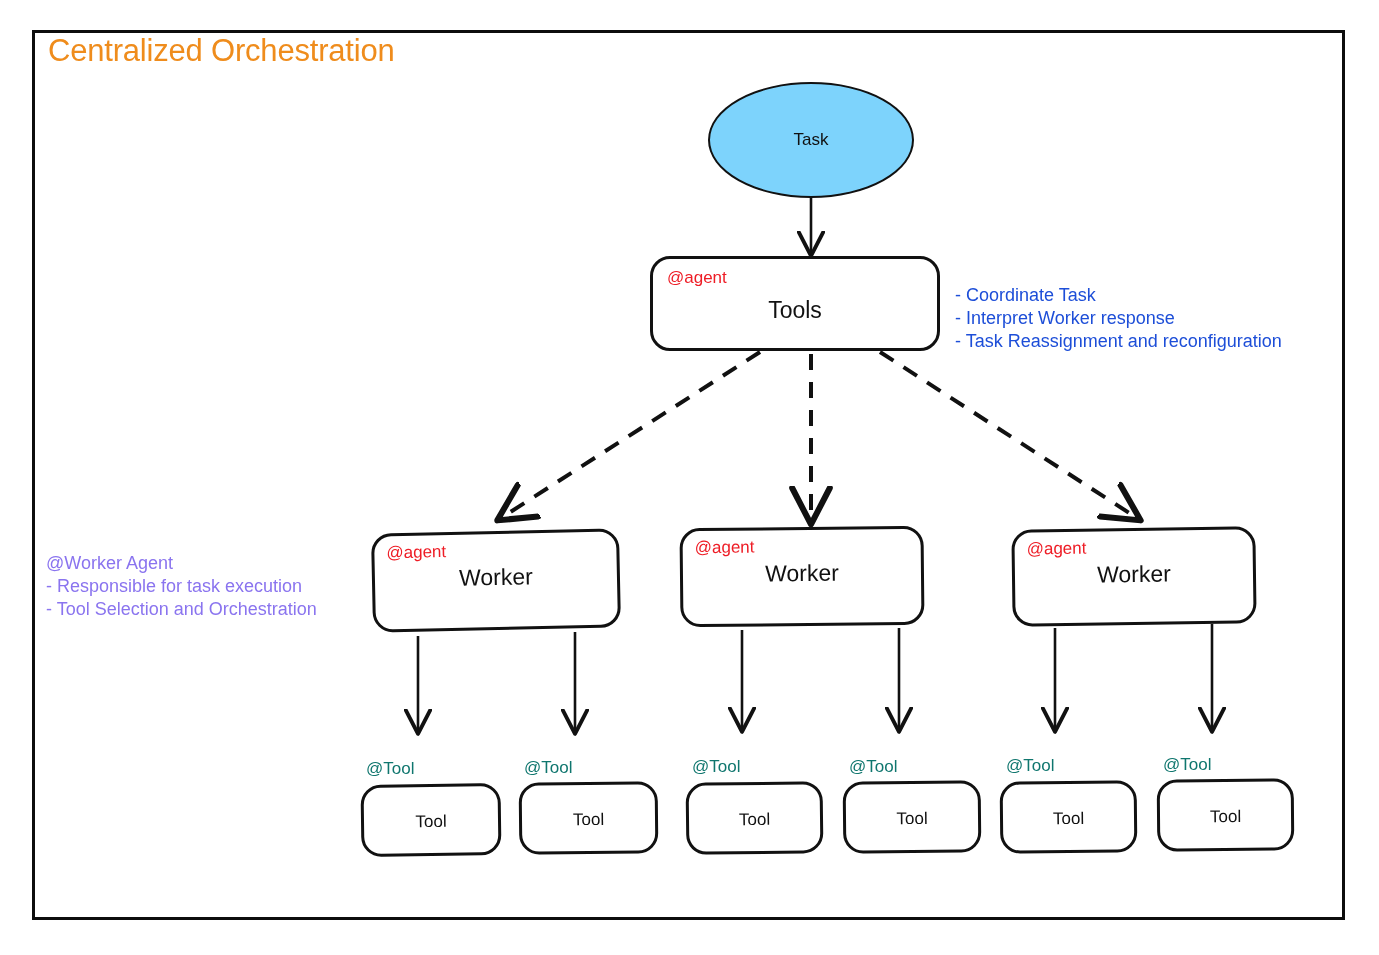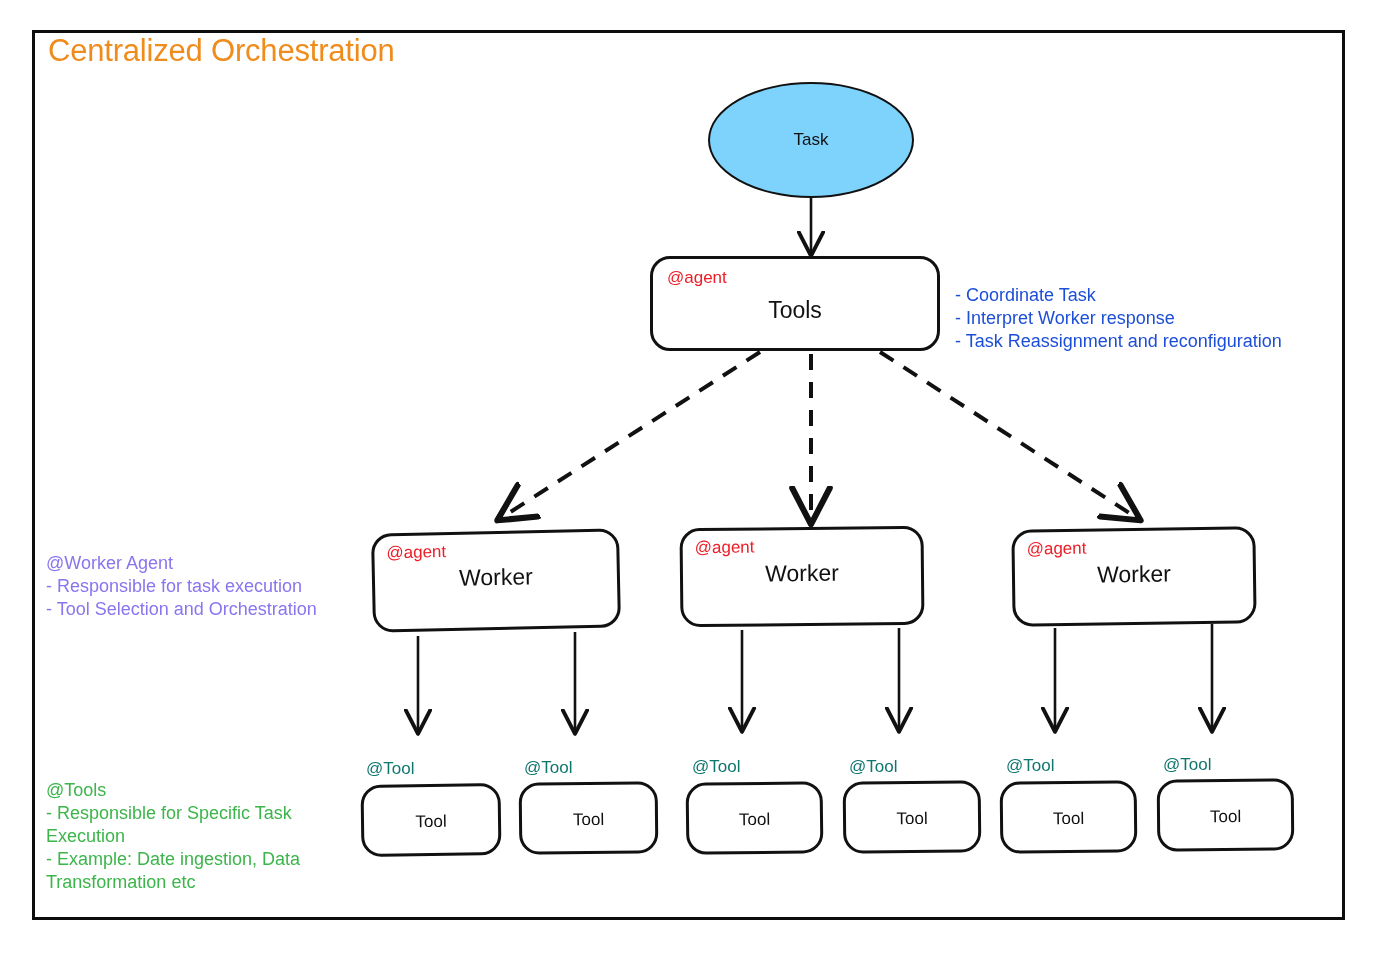--- a/index.html
+++ b/index.html
@@ -177,19 +177,14 @@
   <div class="node rrect" style="left:843px;top:781px;width:138px;height:72px;transform:rotate(-0.6deg);">
     <span class="node-text small" style="top:25px;">Tool</span>
   </div>
   <div class="node rrect" style="left:1000px;top:781px;width:137px;height:72px;transform:rotate(-0.6deg);">
     <span class="node-text small" style="top:25px;">Tool</span>
   </div>
   <div class="node rrect" style="left:1157px;top:779px;width:137px;height:72px;transform:rotate(-0.5deg);">
     <span class="node-text small" style="top:25px;">Tool</span>
   </div>
 
-  <div class="ann tools" style="left:46px;top:779px;width:320px;">@Tools
-- Responsible for Specific Task
-Execution
-- Example: Date ingestion, Data
-Transformation etc</div>
 
 </div>
 
 </body></html>

